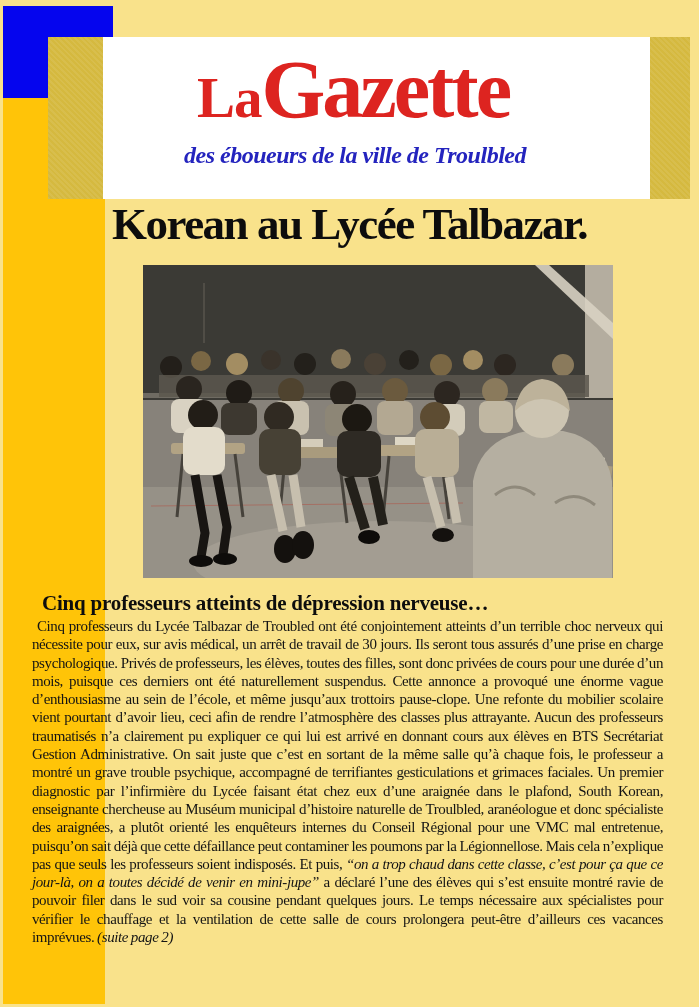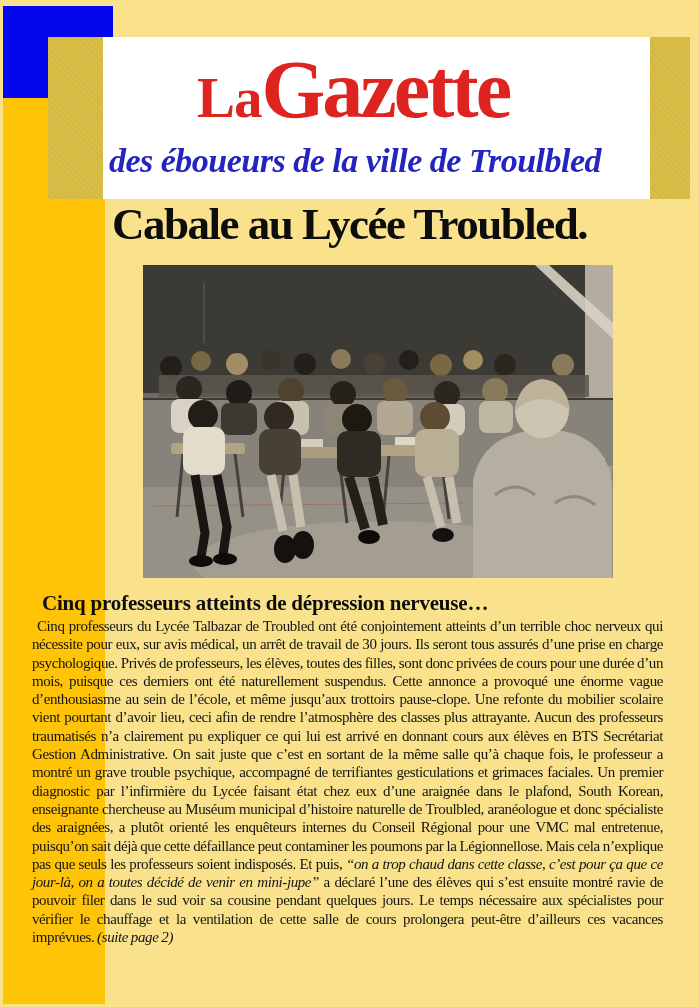--- a/index.html
+++ b/index.html
@@ -21,21 +21,21 @@
   .masthead-banner{position:absolute;left:103px;top:37px;width:547px;height:162px;background:var(--white);}
   .masthead-title{
     position:absolute;left:103px;top:40px;width:500px;height:105px;
     text-align:center;color:var(--red);font-weight:bold;line-height:100px;white-space:nowrap;
   }
   .masthead-title .t-la{font-size:57px;letter-spacing:-1px;}
   .masthead-title .t-main{font-size:82px;letter-spacing:-3px;}
   .masthead-subtitle{
     position:absolute;left:40px;top:142px;width:630px;height:50px;
     text-align:center;color:var(--subblue);font-weight:bold;font-style:italic;
-    font-size:34px;letter-spacing:-0.5px;white-space:nowrap;
+    font-size:24px;letter-spacing:-0.5px;white-space:nowrap;
   }
   .headline{
     position:absolute;left:0;top:198px;width:699px;margin:0;
     text-align:center;font-size:45px;font-weight:bold;letter-spacing:-1.5px;
     color:#0d0d0d;white-space:nowrap;
   }
   .photo-frame{position:absolute;left:143px;top:265px;width:470px;height:313px;}
   .photo-frame svg{display:block;}
   .subheading{
     position:absolute;left:28px;top:577px;width:640px;margin:14px;
@@ -56,21 +56,21 @@
   <div class="gold-column"></div>
   <div class="blue-square"></div>
 
   <div class="masthead-panel"></div>
   <div class="masthead-banner"></div>
 
   <div class="masthead-title"><span class="t-la">La</span><span class="t-main">Gazette</span></div>
 
   <div class="masthead-subtitle">des éboueurs de la ville de Troulbled</div>
 
-  <h1 class="headline">Cabale au Lycée Troubled.</h1>
+  <h1 class="headline">Korean au Lycée Talbazar.</h1>
 
   <div class="photo-frame">
     <svg width="470" height="313" viewBox="0 0 470 313" xmlns="http://www.w3.org/2000/svg" role="img" aria-label="Photo noir et blanc : salle de classe remplie de lycéennes assises à des pupitres, face à un professeur assis au premier plan à droite, dos à l’objectif, devant un tableau noir.">
 
       <rect width="470" height="313" fill="#87827a"></rect>
 
       <g>
         <rect x="0" y="0" width="470" height="135" fill="#3b3a35"></rect>
         <rect x="0" y="128" width="470" height="5" fill="#6f6b62"></rect>
         <rect x="442" y="0" width="28" height="133" fill="#b4ad9f"></rect>

